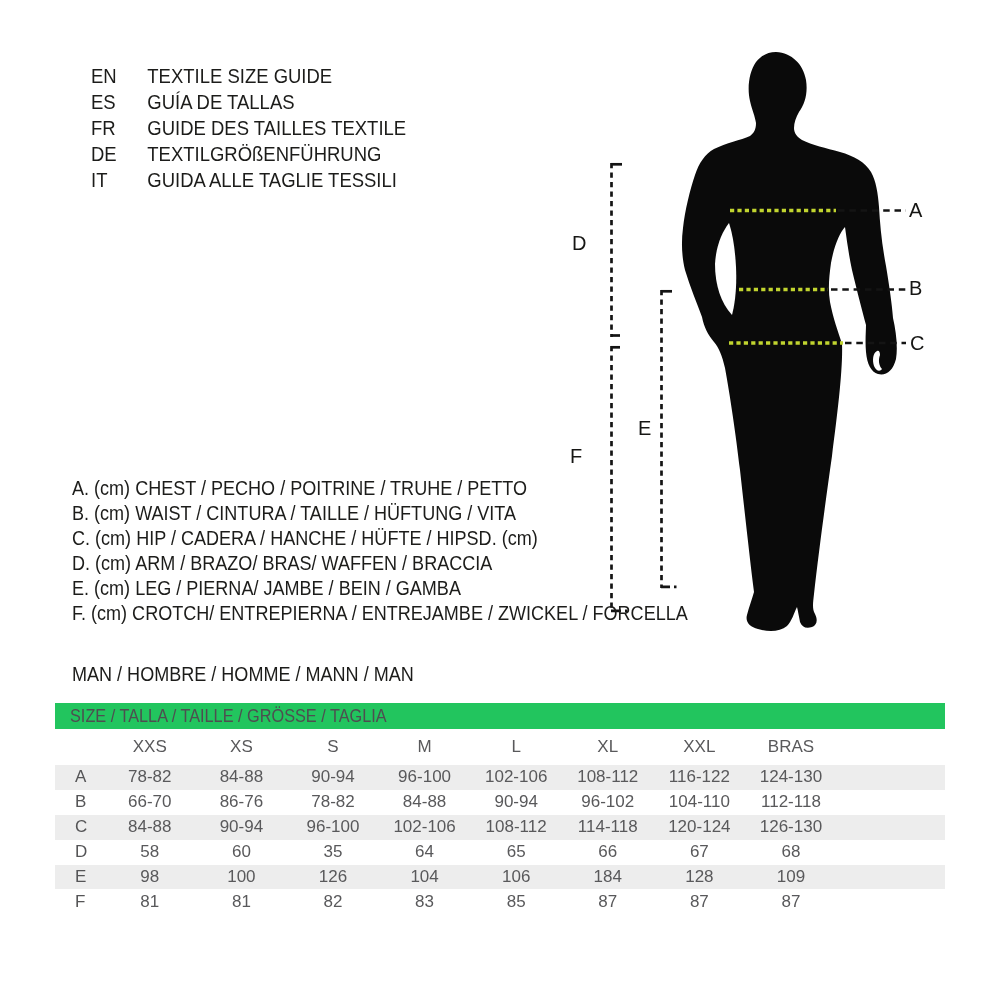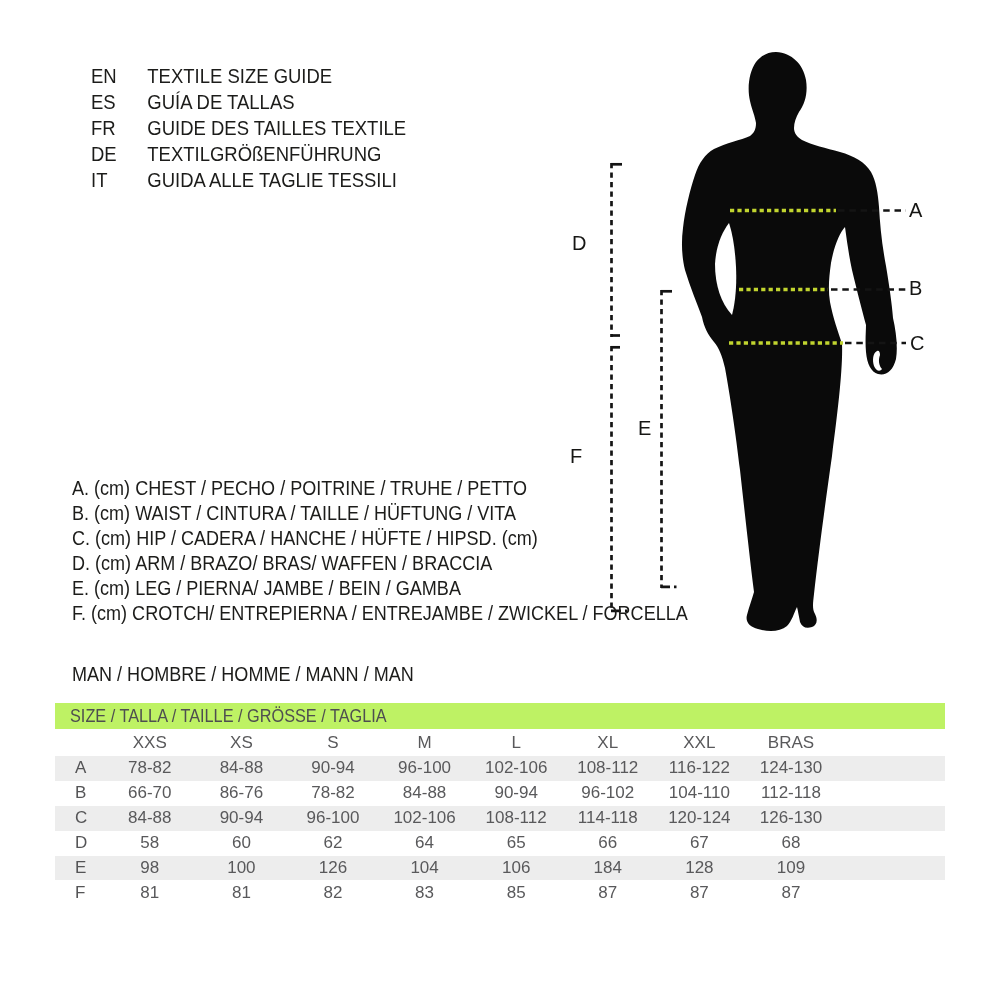--- a/index.html
+++ b/index.html
@@ -22,25 +22,25 @@
   .marker{position:absolute;font-size:20px;line-height:22px;color:#161614;}
 
   
   .legend-block{left:72px;top:476px;}
   .legend-line{font-size:20.5px;line-height:24.9px;color:#1c1c1a;}
 
   .gender-line{left:72px;top:661px;font-size:20.5px;line-height:25px;color:#1c1c1a;}
 
   
   .size-table{left:55px;top:703px;width:890px;}
-  .table-header-bar{height:26px;background:#bef264;line-height:26px;padding-left:15px;}
+  .table-header-bar{height:26px;background:#22c55e;line-height:26px;padding-left:15px;}
   .table-header-bar span{font-size:18.5px;color:#4e4e50;display:inline-block;}
   .trow{display:grid;grid-template-columns:49px repeat(8,91.6px) 1fr;align-items:center;
         height:24.9px;font-size:17px;color:#59595b;}
-  .thead-row{height:27px;}
+  .thead-row{height:36px;}
   .stripe{background:#ededed;}
   .key-cell{padding-left:20px;text-align:left;color:#545456;}
   .val-cell,.hdr-cell{text-align:center;}
 </style>
 </head>
 <body>
 
 <section class="abs lang-block">
   <div class="lang-row cond">
     <span class="lang-code">EN</span>
@@ -213,21 +213,21 @@
         <div class="val-cell">102-106</div>
         <div class="val-cell">108-112</div>
         <div class="val-cell">114-118</div>
         <div class="val-cell">120-124</div>
         <div class="val-cell">126-130</div>
       </div>
       <div class="trow">
         <div class="key-cell">D</div>
         <div class="val-cell">58</div>
         <div class="val-cell">60</div>
-        <div class="val-cell">62</div>
+        <div class="val-cell">35</div>
         <div class="val-cell">64</div>
         <div class="val-cell">65</div>
         <div class="val-cell">66</div>
         <div class="val-cell">67</div>
         <div class="val-cell">68</div>
       </div>
       <div class="trow stripe">
         <div class="key-cell">E</div>
         <div class="val-cell">98</div>
         <div class="val-cell">100</div>

